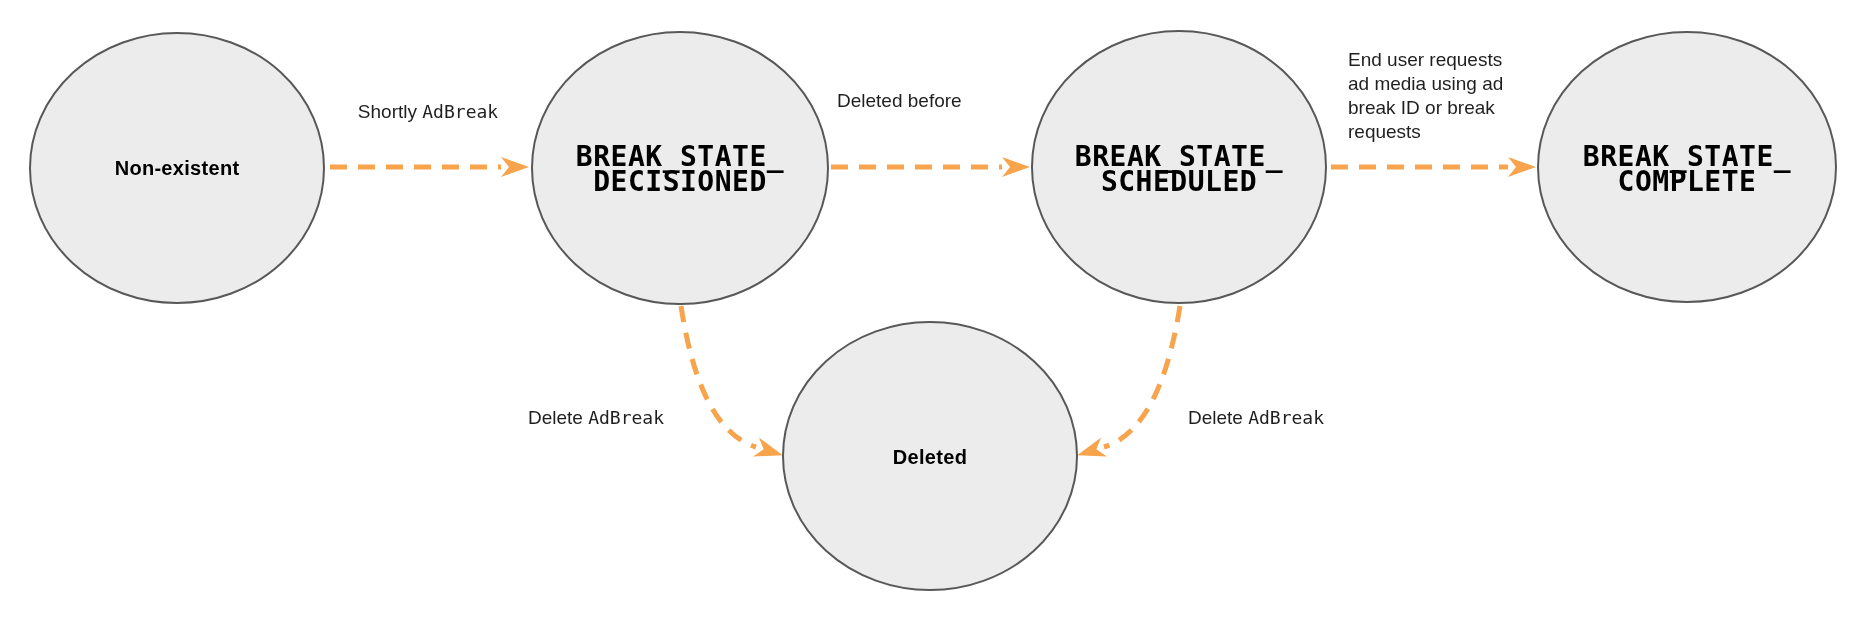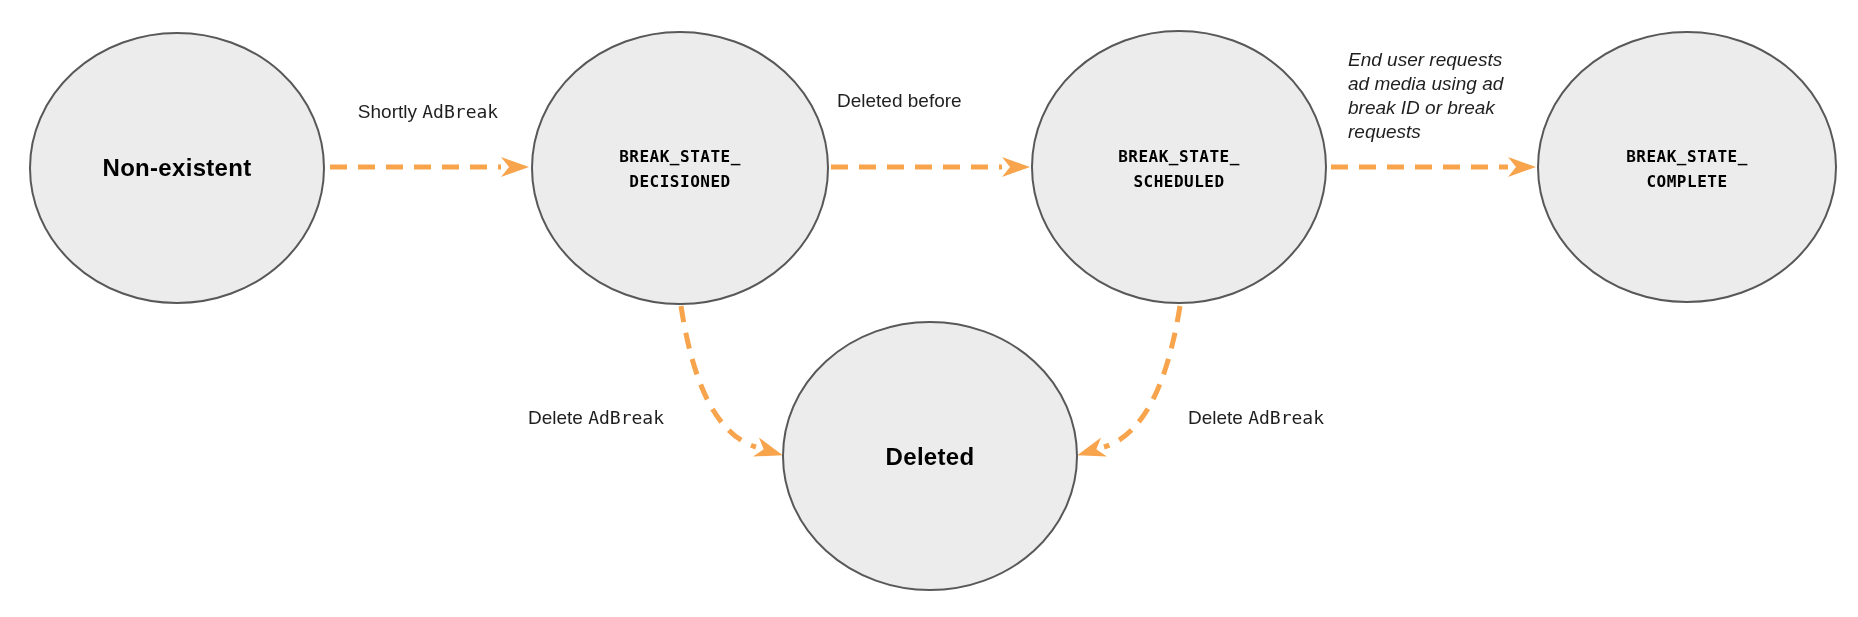--- a/index.html
+++ b/index.html
@@ -17,25 +17,25 @@
   .node-shape { stroke-width: 2px; }
 
   
   .node-label {
     position: absolute;
     transform: translate(-50%, -50%);
     text-align: center;
     color: #000000;
     white-space: nowrap;
   }
-  .plain-name { font-weight: 700; font-size: 24px; letter-spacing: 0.3px; }
+  .plain-name { font-weight: 700; font-size: 20px; letter-spacing: 0.3px; }
   .code-name  {
     font-family: "DejaVu Sans Mono", monospace;
     font-weight: 700;
-    font-size: 16px;
+    font-size: 28px;
     line-height: 25px;
     letter-spacing: 0.5px;
   }
   .line { display: block; }
 
   
   .edge-label {
     position: absolute;
     font-size: 19px;
     color: #1f1f1f;
@@ -102,21 +102,21 @@
   </div>
 
   <div class="edge-label centered" style="left:428px; top:112px;">
     <span>Shortly </span><span class="code">AdBreak</span>
   </div>
 
   <div class="edge-label" style="left:837px; top:87px; line-height:27px;">
     <span class="line">Deleted before</span>
   </div>
 
-  <div class="edge-label" style="left:1348px; top:48px;font-style:italic;">
+  <div class="edge-label" style="left:1348px; top:48px;">
     <span class="line">End user requests</span>
     <span class="line">ad media using ad</span>
     <span class="line">break ID or break</span>
     <span class="line">requests</span>
   </div>
 
   <div class="edge-label centered" style="left:596px; top:418px;">
     <span>Delete </span><span class="code">AdBreak</span>
   </div>
 

